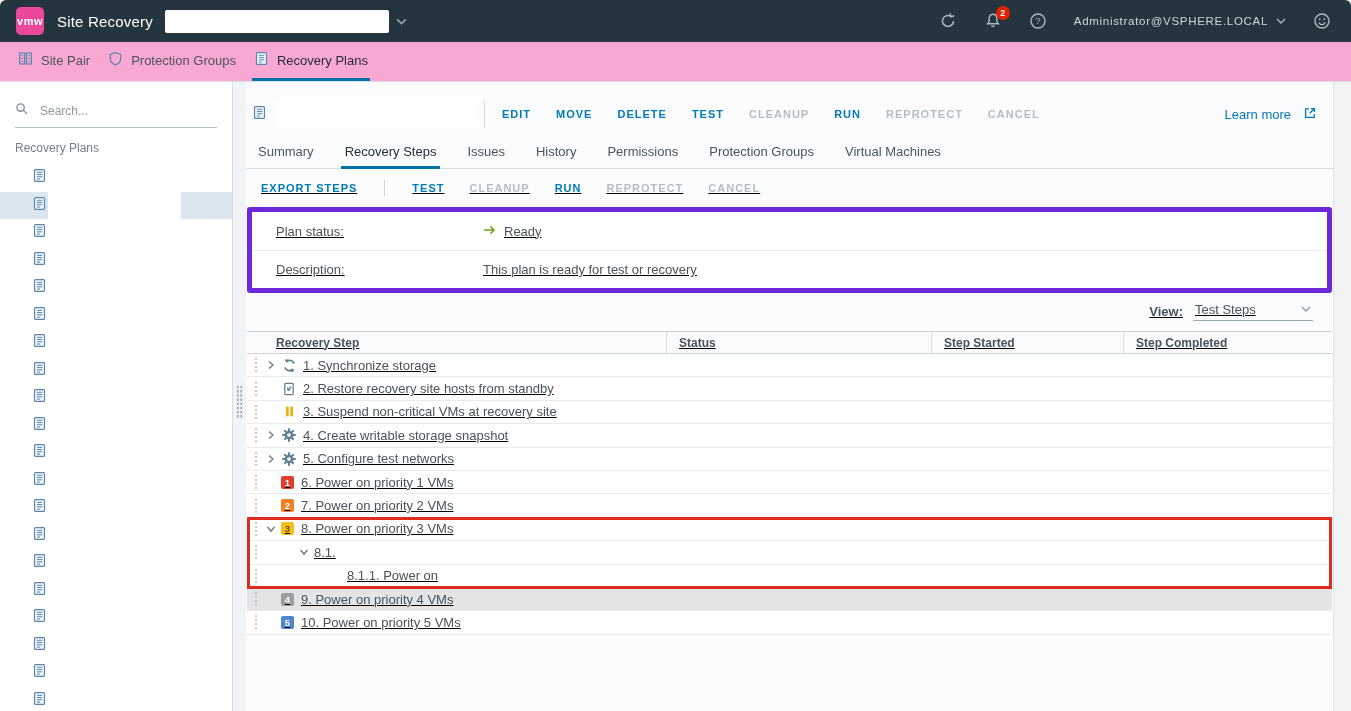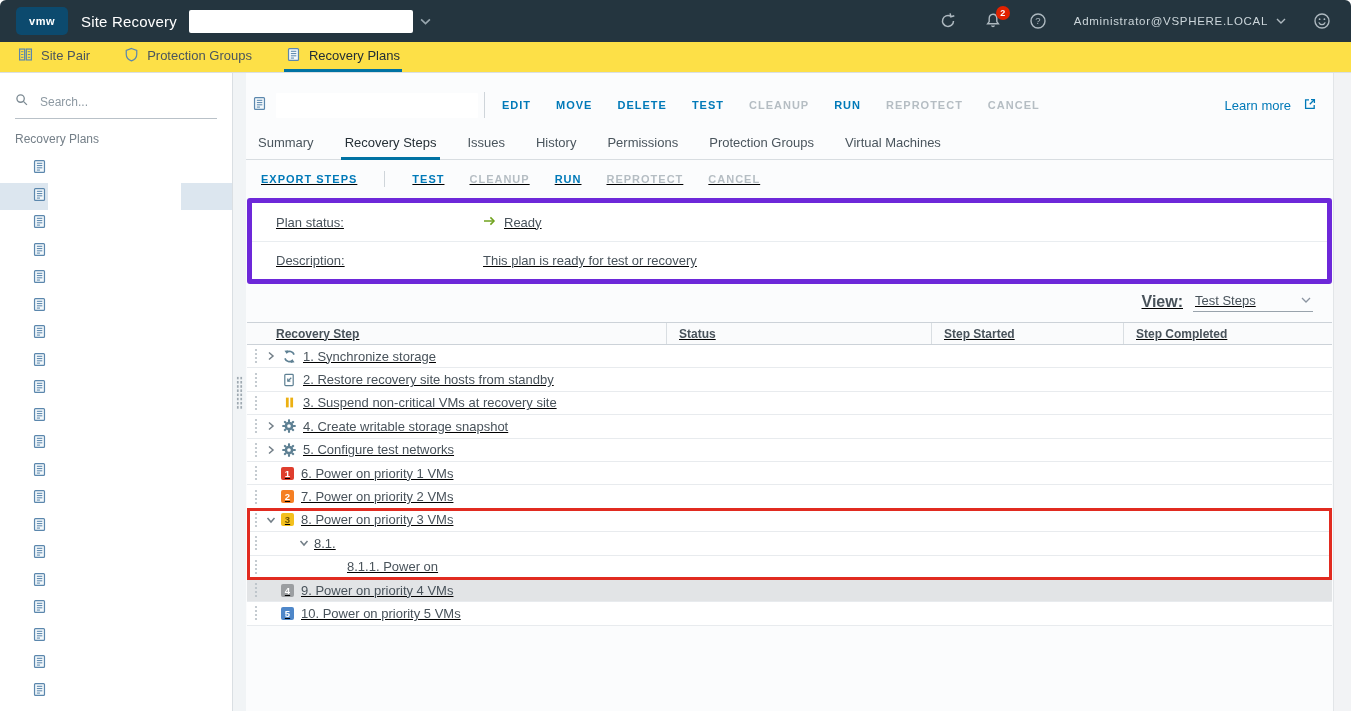--- a/index.html
+++ b/index.html
@@ -3,36 +3,36 @@
 <meta charset="utf-8">
 <style>
   html,body{margin:0;padding:0;background:#fff;}
   body{width:1351px;height:711px;overflow:hidden;font-family:"Liberation Sans",sans-serif;
        -webkit-font-smoothing:antialiased;}
   *{box-sizing:border-box;}
 
   
   .topbar{height:42px;display:flex;align-items:center;padding:0 20px 0 16px;
           background:#24353f;border-radius:6px 6px 0 0;}
-  .logo{width:52px;height:28px;border-radius:5px;background:#0c4a6e;color:#fff;font-size:11px;
+  .logo{width:28px;height:28px;border-radius:5px;background:#ec4899;color:#fff;font-size:11px;
         font-weight:bold;display:flex;align-items:center;justify-content:center;letter-spacing:.5px;cursor:pointer;}
   .product{color:#fff;font-size:15px;margin-left:13px;letter-spacing:.2px;white-space:nowrap;}
   .searchwrap{display:flex;align-items:center;margin-left:12px;}
   .topsearch{width:224px;height:23px;border:none;border-radius:2px;background:#fff;outline:none;
              padding:0 8px;font-size:12px;font-family:"Liberation Sans",sans-serif;}
   .searchwrap .chev{margin-left:7px;display:flex;}
   .topright{margin-left:auto;display:flex;align-items:center;gap:27px;}
   .tbtn{position:relative;display:flex;cursor:pointer;}
   .nbadge{position:absolute;top:-6px;right:-8px;background:#e12200;color:#fff;border-radius:8px;
           min-width:14px;height:14px;font-size:9px;font-weight:bold;display:flex;align-items:center;
           justify-content:center;padding:0 3px;}
   .usermenu{color:#ccd6db;font-size:11.5px;letter-spacing:.7px;display:flex;align-items:center;gap:8px;cursor:pointer;white-space:nowrap;}
 
   
-  .navtabs{height:31px;background:#fde047;display:flex;align-items:stretch;padding-left:16px;gap:30px;
+  .navtabs{height:40px;background:#f9a8d4;display:flex;align-items:stretch;padding-left:16px;gap:14px;
            border-bottom:1px solid #dadfe3;}
   .ntab{display:flex;align-items:center;gap:8px;font-size:13px;color:#4a555d;
         border-bottom:3px solid transparent;padding:0 2px;cursor:pointer;white-space:nowrap;}
   .ntab.active{border-bottom-color:#0072a3;color:#212e37;}
 
   
   .bodyrow{display:flex;height:638px;background:#fff;}
 
   .sidebar{width:233px;border-right:1px solid #dadfe3;padding-top:20px;flex-shrink:0;}
   .sb-search{display:flex;align-items:center;gap:9px;margin:0 15px;padding-bottom:7px;
@@ -71,21 +71,21 @@
   .steps-toolbar{display:flex;align-items:center;gap:25px;padding-left:15px;height:38px;}
   .tdiv{width:1px;height:16px;background:#cfd5da;margin:0 2px;}
 
   .info-box{border:5px solid #6d28d9;border-radius:3px;background:#fff;margin:0 1px;}
   .info-row{height:38px;display:flex;align-items:center;padding-left:24px;font-size:13px;color:#49535b;}
   .info-row + .info-row{border-top:1px solid #e9edf0;}
   .info-label{width:207px;flex-shrink:0;}
   .info-value{display:flex;align-items:center;gap:8px;}
 
   .view-row{height:36px;display:flex;align-items:center;justify-content:flex-end;padding-right:20px;gap:10px;}
-  .view-label{font-size:16px;font-weight:bold;color:#49535b;}
+  .view-label{font-size:13px;font-weight:bold;color:#49535b;}
   .view-dd{display:flex;align-items:center;justify-content:space-between;width:120px;
            border-bottom:1px solid #99a3ac;padding:0 2px 3px;font-size:13px;color:#49535b;cursor:pointer;}
 
   .steps-table{position:relative;margin:2px 1px 0;background:#fff;}
   .thead,.trow{display:grid;grid-template-columns:419px 265px 192px auto;}
   .thead{height:23px;background:#fafbfc;border-top:1px solid #ccd2d8;border-bottom:1px solid #ccd2d8;}
   .th{font-size:12px;font-weight:bold;color:#49535b;display:flex;align-items:center;padding-left:12px;
       border-left:1px solid #d9dee2;}
   .th:first-child{padding-left:29px;border-left:none;}
   .trow{height:23.4px;border-bottom:1px solid #e8ebee;font-size:13px;color:#49535b;cursor:pointer;

